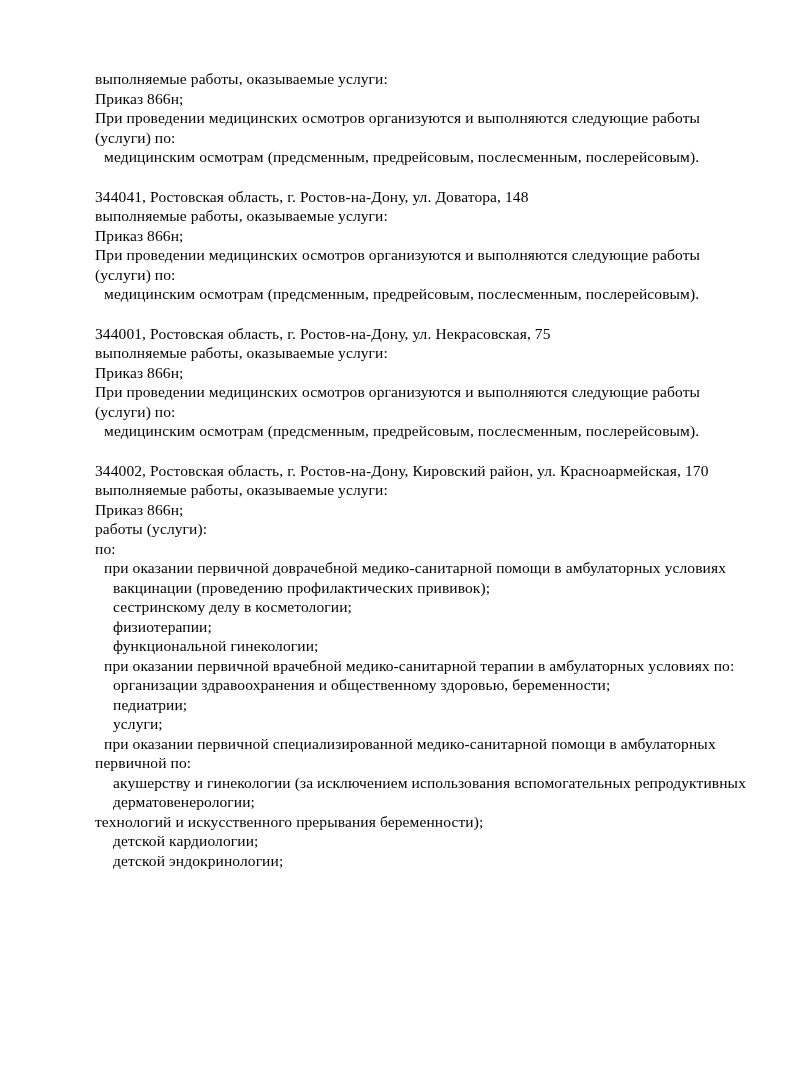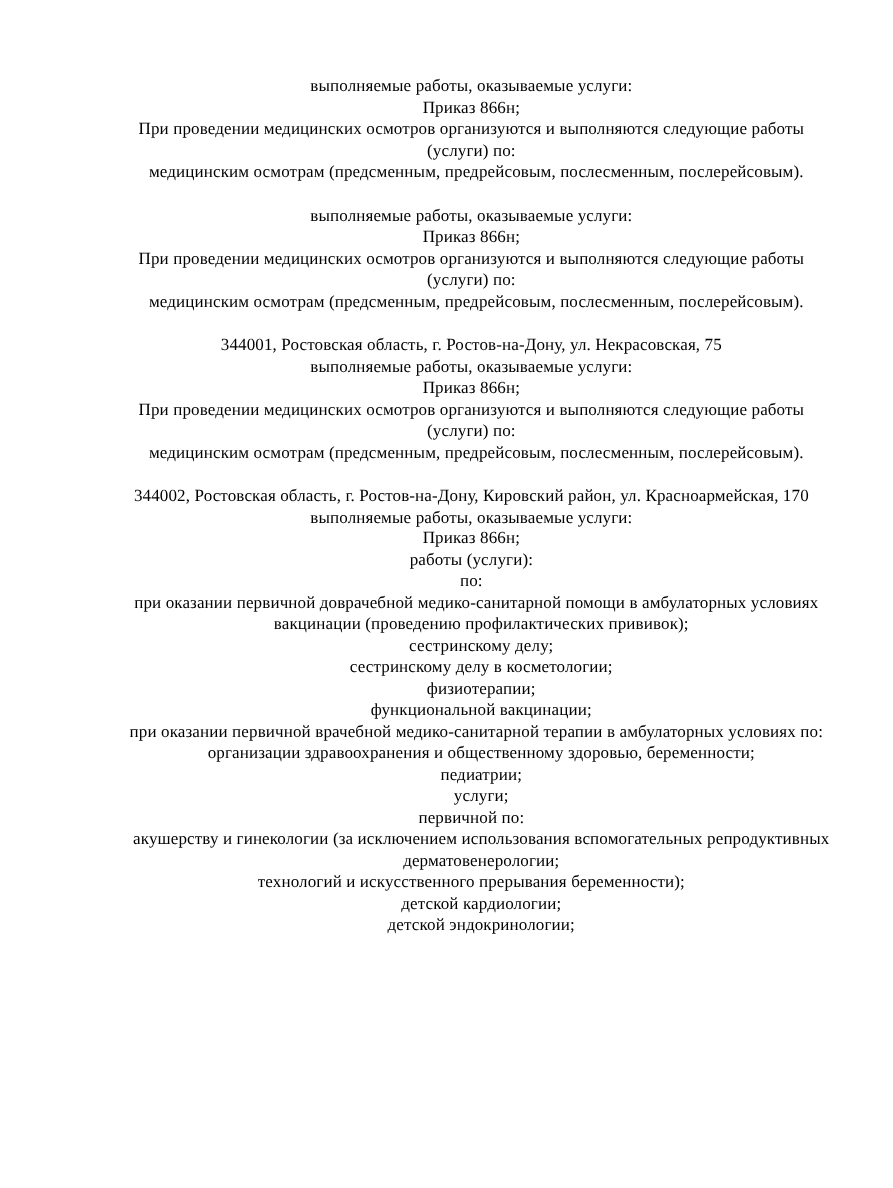--- a/index.html
+++ b/index.html
@@ -13,21 +13,20 @@
     overflow: hidden;
     font-family: "Liberation Serif", "DejaVu Serif", serif;
     font-size: 15.5px;
     color: #000000;
     -webkit-font-smoothing: antialiased;
   }
   main.page {
     width: 812px;
     height: 1080px;
     background: #ffffff;
-    text-align: center;
   }
   #doc-content {
     padding: 69px 50px 0 95px;
   }
   .doc-section {
     margin: 0;
     padding: 0;
   }
   .doc-section + .doc-section {
     margin-top: 20px;
@@ -47,20 +46,21 @@
 <main class="page">
   <div id="doc-content">
       <section class="doc-section">
         <div class="ln i0">выполняемые работы, оказываемые услуги:</div>
         <div class="ln i0">Приказ 866н;</div>
         <div class="ln i0">При проведении медицинских осмотров организуются и выполняются следующие работы</div>
         <div class="ln i0">(услуги) по:</div>
         <div class="ln i1">медицинским осмотрам (предсменным, предрейсовым, послесменным, послерейсовым).</div>
       </section>
       <section class="doc-section">
+        <div class="ln i0">344041, Ростовская область, г. Ростов-на-Дону, ул. Доватора, 148</div>
         <div class="ln i0">выполняемые работы, оказываемые услуги:</div>
         <div class="ln i0">Приказ 866н;</div>
         <div class="ln i0">При проведении медицинских осмотров организуются и выполняются следующие работы</div>
         <div class="ln i0">(услуги) по:</div>
         <div class="ln i1">медицинским осмотрам (предсменным, предрейсовым, послесменным, послерейсовым).</div>
       </section>
       <section class="doc-section">
         <div class="ln i0">344001, Ростовская область, г. Ростов-на-Дону, ул. Некрасовская, 75</div>
         <div class="ln i0">выполняемые работы, оказываемые услуги:</div>
         <div class="ln i0">Приказ 866н;</div>
@@ -69,28 +69,28 @@
         <div class="ln i1">медицинским осмотрам (предсменным, предрейсовым, послесменным, послерейсовым).</div>
       </section>
       <section class="doc-section">
         <div class="ln i0">344002, Ростовская область, г. Ростов-на-Дону, Кировский район, ул. Красноармейская, 170</div>
         <div class="ln i0">выполняемые работы, оказываемые услуги:</div>
         <div class="ln i0">Приказ 866н;</div>
         <div class="ln i0">работы (услуги):</div>
         <div class="ln i0">по:</div>
         <div class="ln i1">при оказании первичной доврачебной медико-санитарной помощи в амбулаторных условиях</div>
         <div class="ln i2">вакцинации (проведению профилактических прививок);</div>
-        <div class="ln i2">сестринскому делу;</div>
         <div class="ln i2">сестринскому делу в косметологии;</div>
         <div class="ln i2">физиотерапии;</div>
-        <div class="ln i2">функциональной вакцинации;</div>
+        <div class="ln i2">функциональной гинекологии;</div>
         <div class="ln i1">при оказании первичной врачебной медико-санитарной терапии в амбулаторных условиях по:</div>
         <div class="ln i2">организации здравоохранения и общественному здоровью, беременности;</div>
         <div class="ln i2">педиатрии;</div>
         <div class="ln i2">услуги;</div>
+        <div class="ln i1">при оказании первичной специализированной медико-санитарной помощи в амбулаторных</div>
         <div class="ln i0">первичной по:</div>
         <div class="ln i2">акушерству и гинекологии (за исключением использования вспомогательных репродуктивных</div>
         <div class="ln i2">дерматовенерологии;</div>
         <div class="ln i0">технологий и искусственного прерывания беременности);</div>
         <div class="ln i2">детской кардиологии;</div>
         <div class="ln i2">детской эндокринологии;</div>
       </section>
     </div>
 </main>
 

